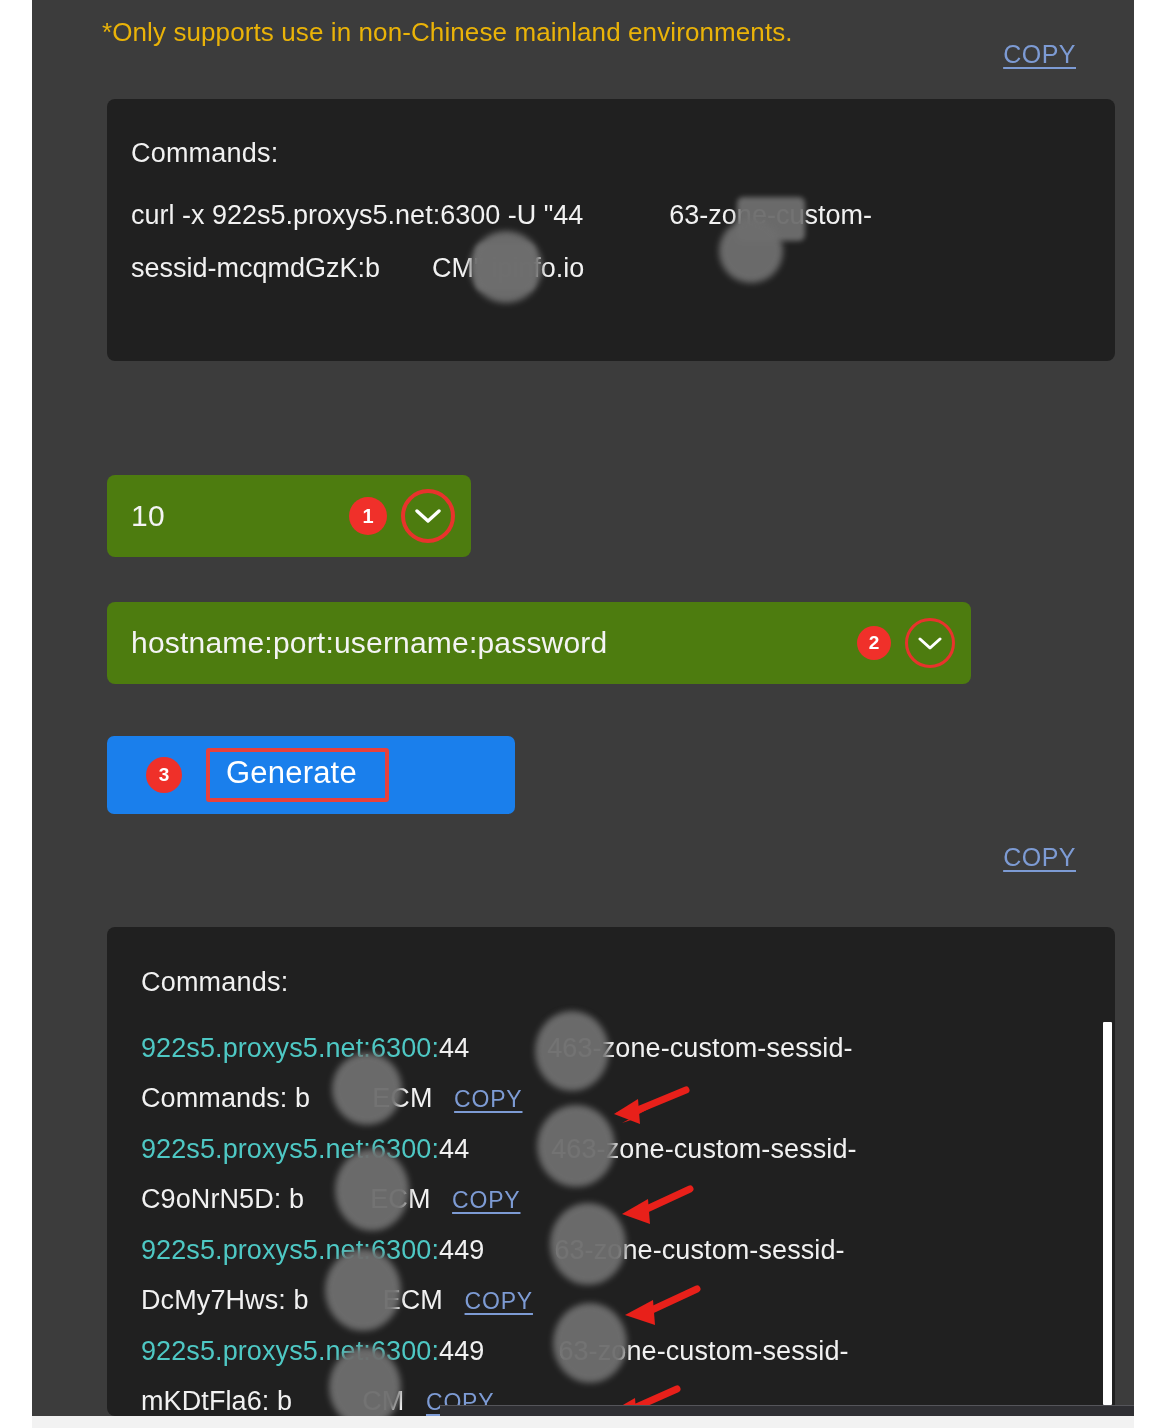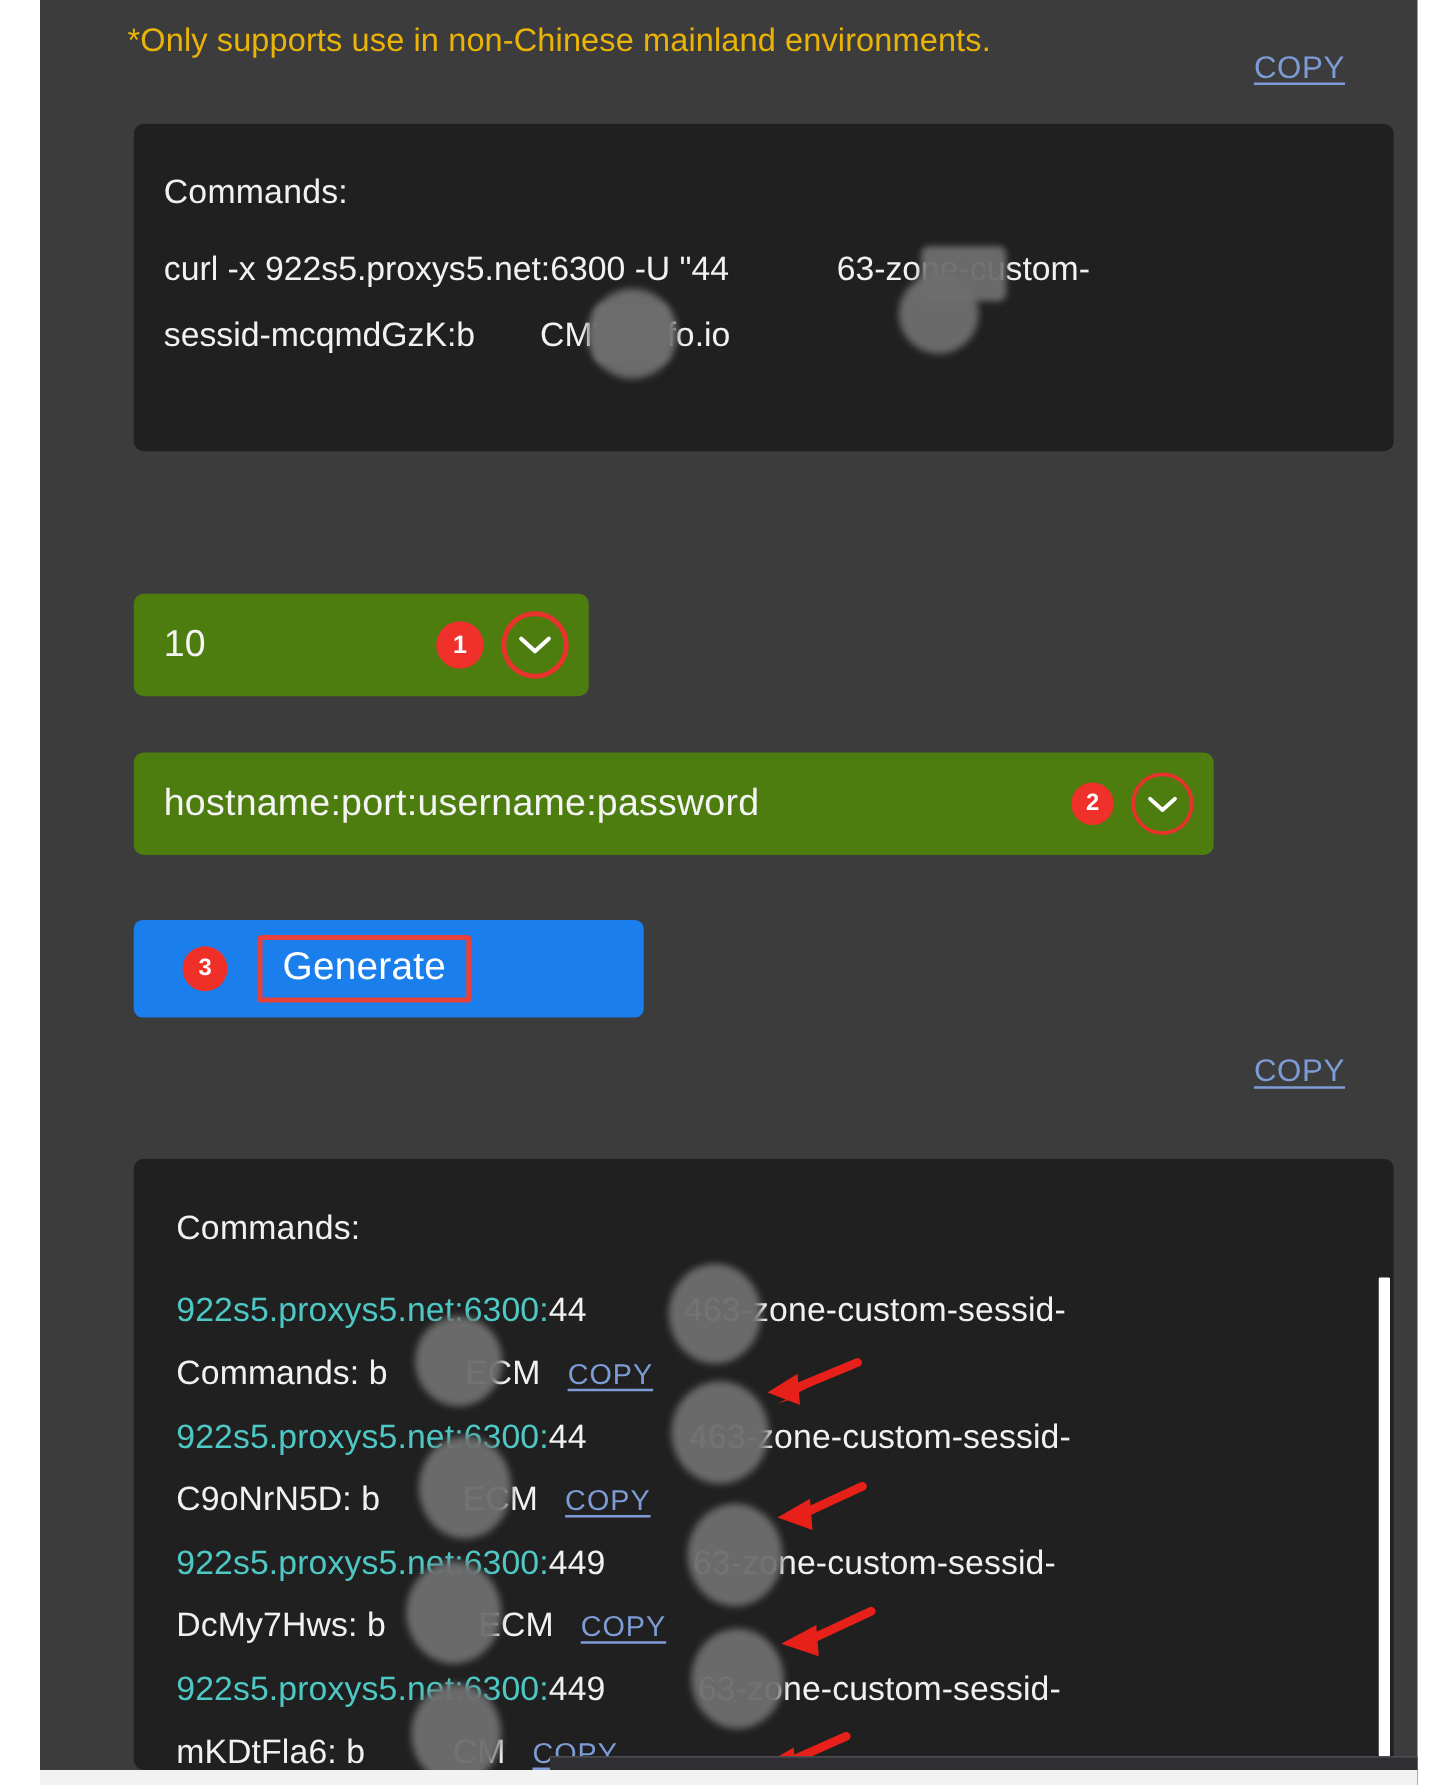--- a/index.html
+++ b/index.html
@@ -103,21 +103,21 @@
     position:absolute; left:75px; top:736px; width:408px; height:78px;
     background:#1a7fec; border-radius:7px; display:flex; align-items:center;
   }
   .gen-badge{
     margin-left:39px; width:36px; height:36px; border-radius:50%;
     background:#ef3029; color:#fff; font-size:19px; font-weight:bold;
     display:flex; align-items:center; justify-content:center;
   }
   .gen-outline{
     margin-left:24px; border:4px solid #e8413c; border-radius:3px;
-    padding:3px 16px 7px 16px;
+    padding:3px 28px 7px 16px;
   }
   .gen-label{ color:#ffffff; font-size:31px; letter-spacing:.2px; }
 
   
   .res-wrap{ position:absolute; left:34px; top:96px; width:950px; }
   .res-line{
     color:#f1f1f1; font-size:27px; line-height:50px; letter-spacing:.1px;
   }
   .host{ color:#4ec8c4; }
   .res-copy{

